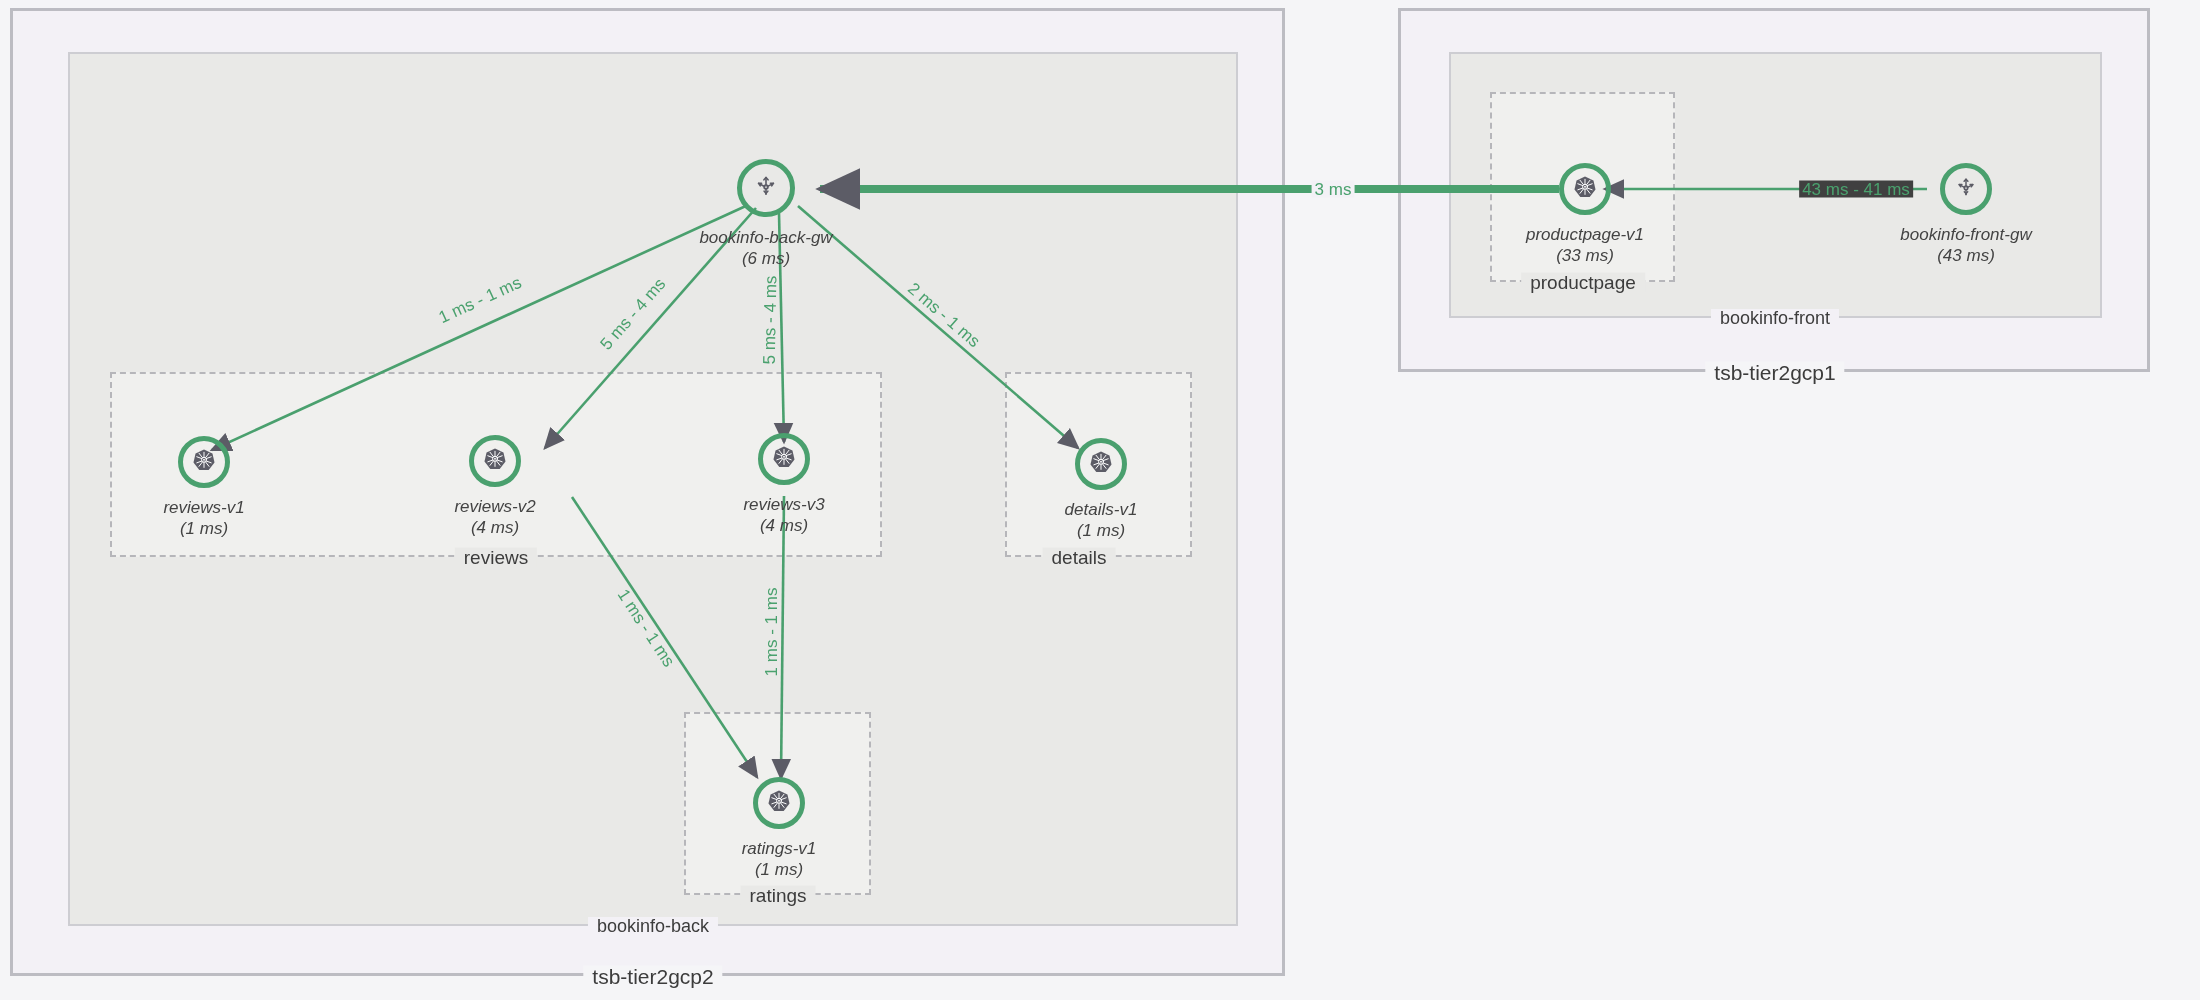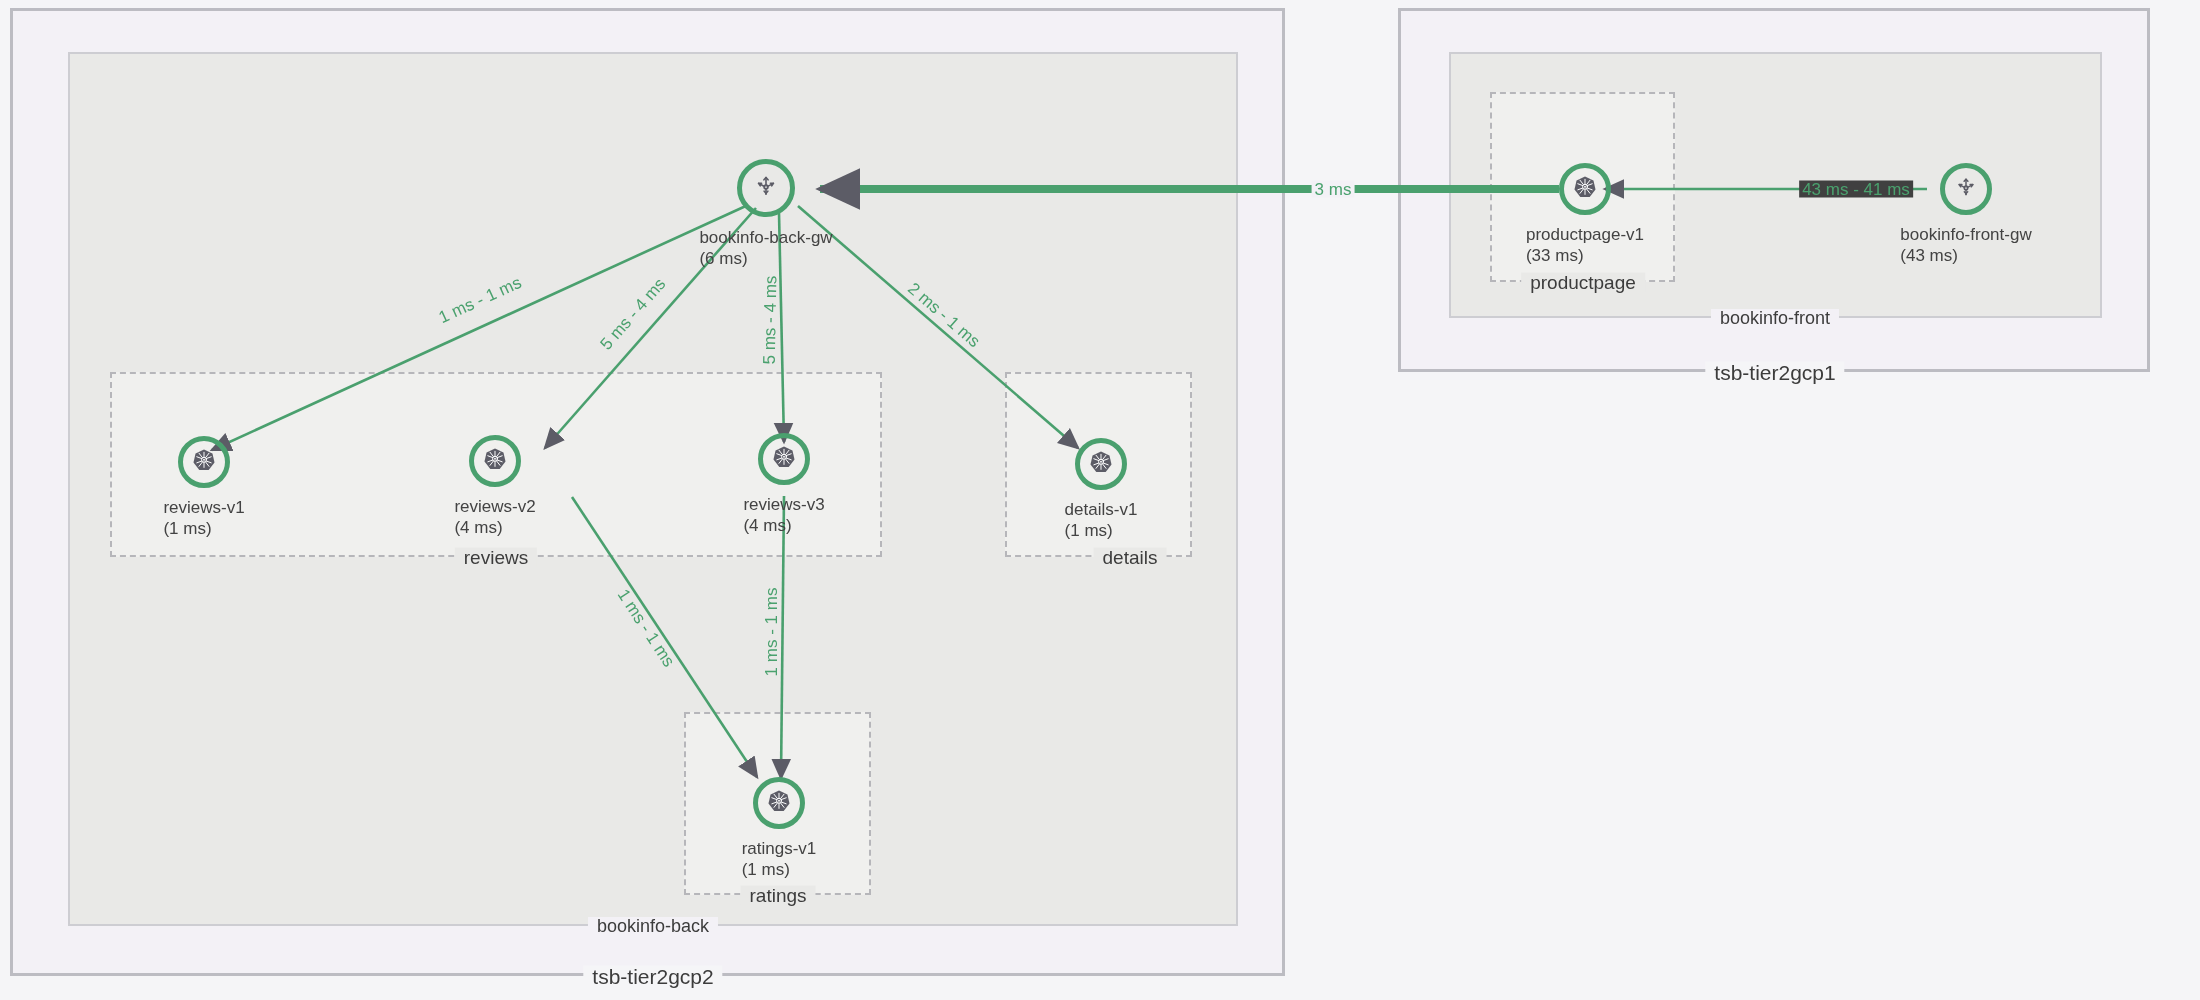--- a/index.html
+++ b/index.html
@@ -64,24 +64,26 @@
   .node .glyph{
     position:absolute;
     left:50%;top:50%;
     transform:translate(-50%,-50%);
     display:block;
   }
   .node-label{
     position:absolute;
     left:50%;
     transform:translateX(-50%);
+    text-align:center;
     white-space:nowrap;
     color:#434343;
     font-size:17px;
     line-height:1.22;
+    font-style:italic;
   }
   .node-label .lat{display:block;}
 
   
   #edges{position:absolute;left:0;top:0;width:2200px;height:1000px;}
   .edge-label{
     position:absolute;
     transform-origin:50% 50%;
     color:#4aa16e;
     font-size:17px;
@@ -355,21 +357,21 @@
         <circle cx="12" cy="19.4" r="0.95" fill="#5c5c66" stroke="none"></circle>
       </svg>
     </span>
     <div class="node-label" style="top:36px;">
       <span>bookinfo-front-gw</span>
       <span class="lat">(43 ms)</span>
     </div>
   </div>
 
   <div class="box-label svc" style="left:496px;top:557px;">reviews</div>
-  <div class="box-label svc" style="left:1130px;top:557px;">details</div>
+  <div class="box-label svc" style="left:1079px;top:557px;">details</div>
   <div class="box-label svc" style="left:778px;top:895px;">ratings</div>
   <div class="box-label svc" style="left:1583px;top:282px;">productpage</div>
 
   <div class="box-label ns" style="left:653px;top:926px;">bookinfo-back</div>
   <div class="box-label cluster" style="left:653px;top:976px;">tsb-tier2gcp2</div>
 
   <div class="box-label ns" style="left:1775px;top:318px;">bookinfo-front</div>
   <div class="box-label cluster" style="left:1775px;top:372px;">tsb-tier2gcp1</div>
 
 </div>

